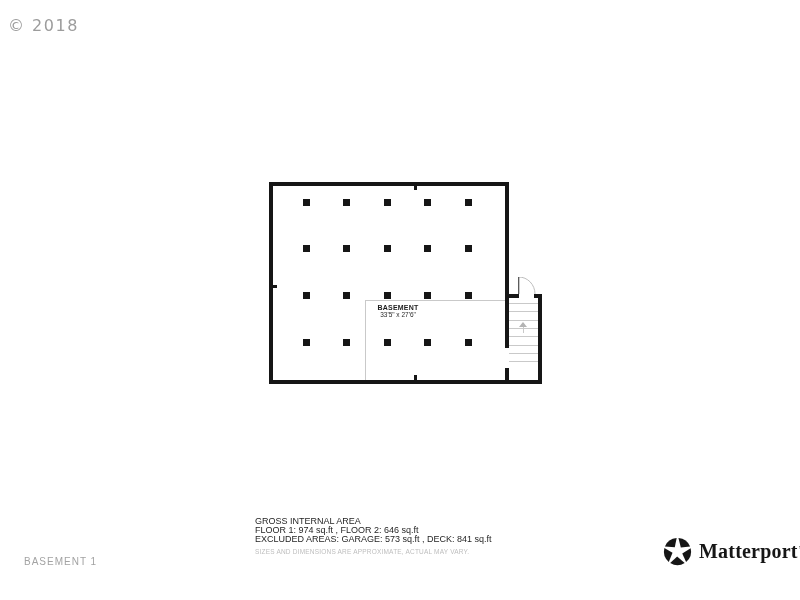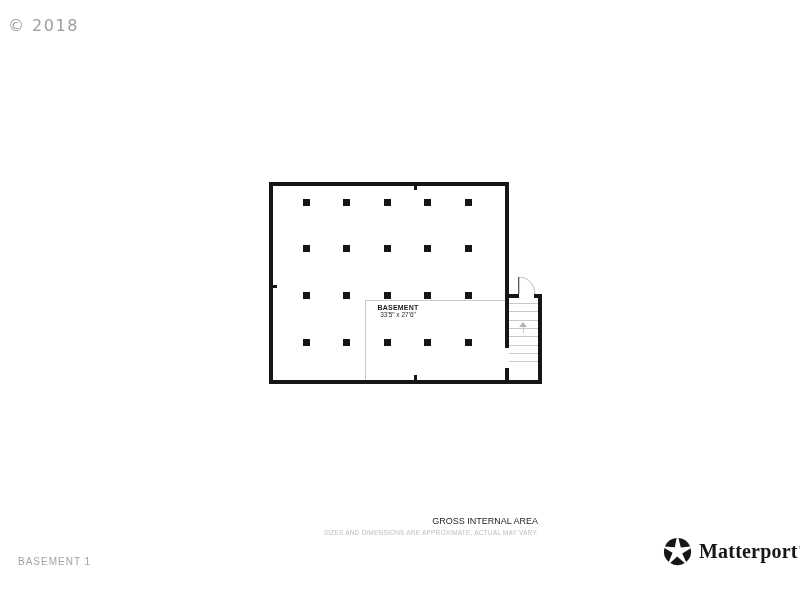--- a/index.html
+++ b/index.html
@@ -28,30 +28,30 @@
   .room-dims{font-size:6.5px;line-height:7px;color:#2a2a2a;}
   
   .up-arrow-head{
     position:absolute;left:519px;top:322px;width:0;height:0;
     border-left:4px solid transparent;border-right:4px solid transparent;
     border-bottom:5px solid #b3b3b3;
   }
   .up-arrow-stem{position:absolute;left:522.5px;top:327px;width:1px;height:6px;background:var(--gray);}
   
   .summary{
-    left:238px;top:517px;width:300px;text-align:right;color:#1f1f1f;
+    left:255px;top:517px;width:300px;text-align:left;color:#1f1f1f;
     font-size:9px;line-height:9.2px;
   }
   .summary .title{font-weight:400;}
   .summary .disclaimer{
     margin-top:2px;font-size:6.5px;color:#bdbdbd;letter-spacing:0.2px;
   }
   
   .page-label{
-    left:18px;top:556px;font-size:10px;letter-spacing:1px;color:var(--muted);
+    left:24px;top:556px;font-size:10px;letter-spacing:1px;color:var(--muted);
   }
   
   .brand{left:662px;top:536px;display:flex;align-items:center;}
   .brand-text{
     font-family:"Liberation Serif", serif;font-size:20px;font-weight:600;
     color:#161616;margin-left:6px;letter-spacing:0.2px;
   }
   .brand-tm{font-size:6px;vertical-align:super;margin-left:1px;color:#161616;}
 </style>
 </head>
@@ -122,20 +122,22 @@
     <svg class="abs" style="left:518px;top:277px;" width="18" height="18" viewBox="0 0 18 18">
       <path d="M0.7,0 A16.3,17 0 0 1 17,17" fill="none" stroke="#b5b5b5" stroke-width="0.9"></path>
       <line x1="0.7" y1="0" x2="0.7" y2="17" stroke="#4a4a4a" stroke-width="1.2"></line>
     </svg>
   </div>
 
 </div>
 
 <div class="abs summary">
   <div class="title">GROSS INTERNAL AREA</div>
+  <div>FLOOR 1: 974 sq.ft , FLOOR 2: 646 sq.ft</div>
+  <div>EXCLUDED AREAS: GARAGE: 573 sq.ft , DECK: 841 sq.ft</div>
   <div class="disclaimer">SIZES AND DIMENSIONS ARE APPROXIMATE, ACTUAL MAY VARY.</div>
 </div>
 
 <div class="abs page-label">BASEMENT 1</div>
 
 <div class="abs brand">
   <svg width="31" height="31" viewBox="0 0 30 30">
     <g fill="#161616">
       <path d="M15.9,1.9 A13.2,13.2 0 0 1 27.2,10.2 L18.2,11.2 L15.9,1.9 Z" transform="rotate(0 15 15)"></path>
       <path d="M15.9,1.9 A13.2,13.2 0 0 1 27.2,10.2 L18.2,11.2 L15.9,1.9 Z" transform="rotate(72 15 15)"></path>

